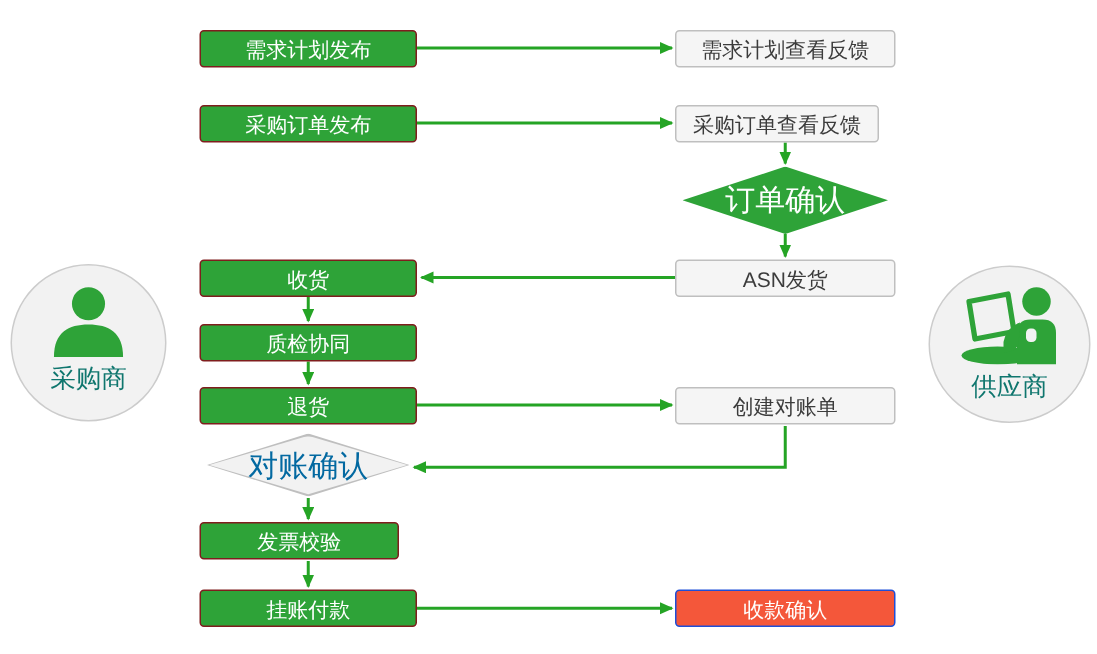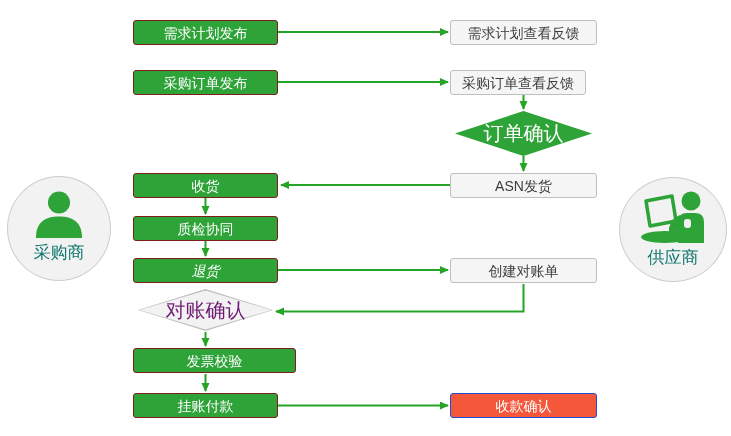--- a/index.html
+++ b/index.html
@@ -15,22 +15,22 @@
   }
   .node.green{background:#2ea338;color:#ffffff;border:1px solid #7f1d1d;}
   .node.neutral{background:#f5f5f5;color:#3c3c3c;border:1px solid #bfbfbf;}
   .node.red{background:#f4573a;color:#ffffff;border:1px solid #1d4ed8;}
 
   
   #n-demand-publish{left:133px;top:20px;width:145px;}
   #n-po-publish{left:133px;top:70px;width:145px;}
   #n-receive{left:133px;top:173px;width:145px;}
   #n-quality{left:133px;top:216px;width:145px;}
-  #n-return{left:133px;top:258px;width:145px;font-style:italic;}
-  #n-invoice{left:133px;top:348px;width:163px;}
+  #n-return{left:133px;top:258px;width:145px;}
+  #n-invoice{left:133px;top:348px;width:133px;}
   #n-payment{left:133px;top:393px;width:145px;}
   
   #n-demand-feedback{left:450px;top:20px;width:147px;}
   #n-po-feedback{left:450px;top:70px;width:136px;}
   #n-asn{left:450px;top:173px;width:147px;}
   #n-statement{left:450px;top:258px;width:147px;}
   #n-collect{left:450px;top:393px;width:147px;}
 
   .diamond{position:absolute;}
   .diamond .shape,.diamond .shape-inner{
@@ -41,21 +41,21 @@
   .diamond .dlabel{
     position:absolute;left:0;right:0;top:0;bottom:0;display:flex;
     align-items:center;justify-content:center;font-size:20px;white-space:nowrap;
   }
   #d-order-confirm{left:455px;top:111px;width:137px;height:45px;}
   #d-order-confirm .shape{background:#2ea338;}
   #d-order-confirm .dlabel{color:#ffffff;}
   #d-statement-confirm{left:138px;top:289px;width:135px;height:42px;}
   #d-statement-confirm .shape{background:#bfbfbf;}
   #d-statement-confirm .shape-inner{background:#f2f2f2;}
-  #d-statement-confirm .dlabel{color:#701a75;}
+  #d-statement-confirm .dlabel{color:#0369a1;}
 
   .actor{
     position:absolute;border-radius:50%;background:#f2f2f2;border:1px solid #cccccc;
     display:flex;flex-direction:column;align-items:center;justify-content:flex-start;
     box-sizing:border-box;padding-top:13px;
   }
   #actor-buyer{left:7px;top:176px;width:104px;height:105px;}
   #actor-supplier{left:619px;top:177px;width:108px;height:105px;}
   .actor .alabel{font-size:17px;color:#0f766e;margin-top:3px;white-space:nowrap;}
   .actor svg{display:block;}

